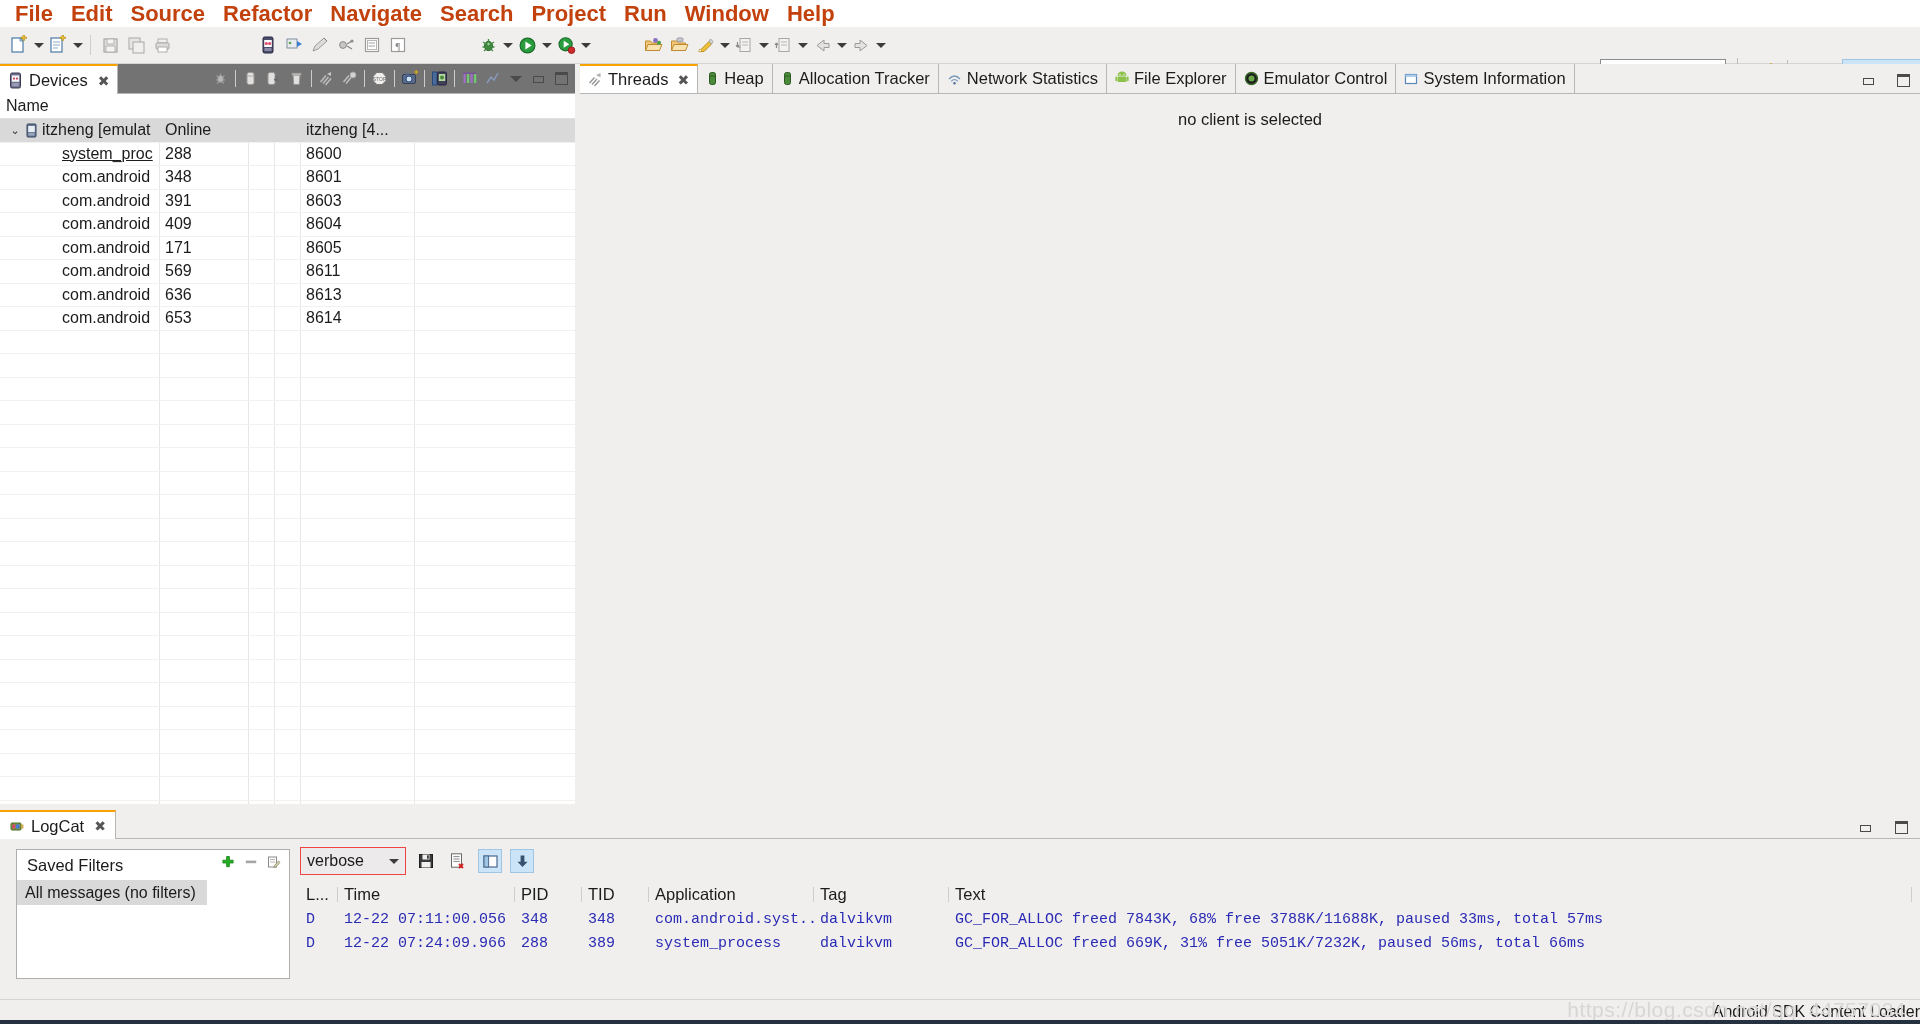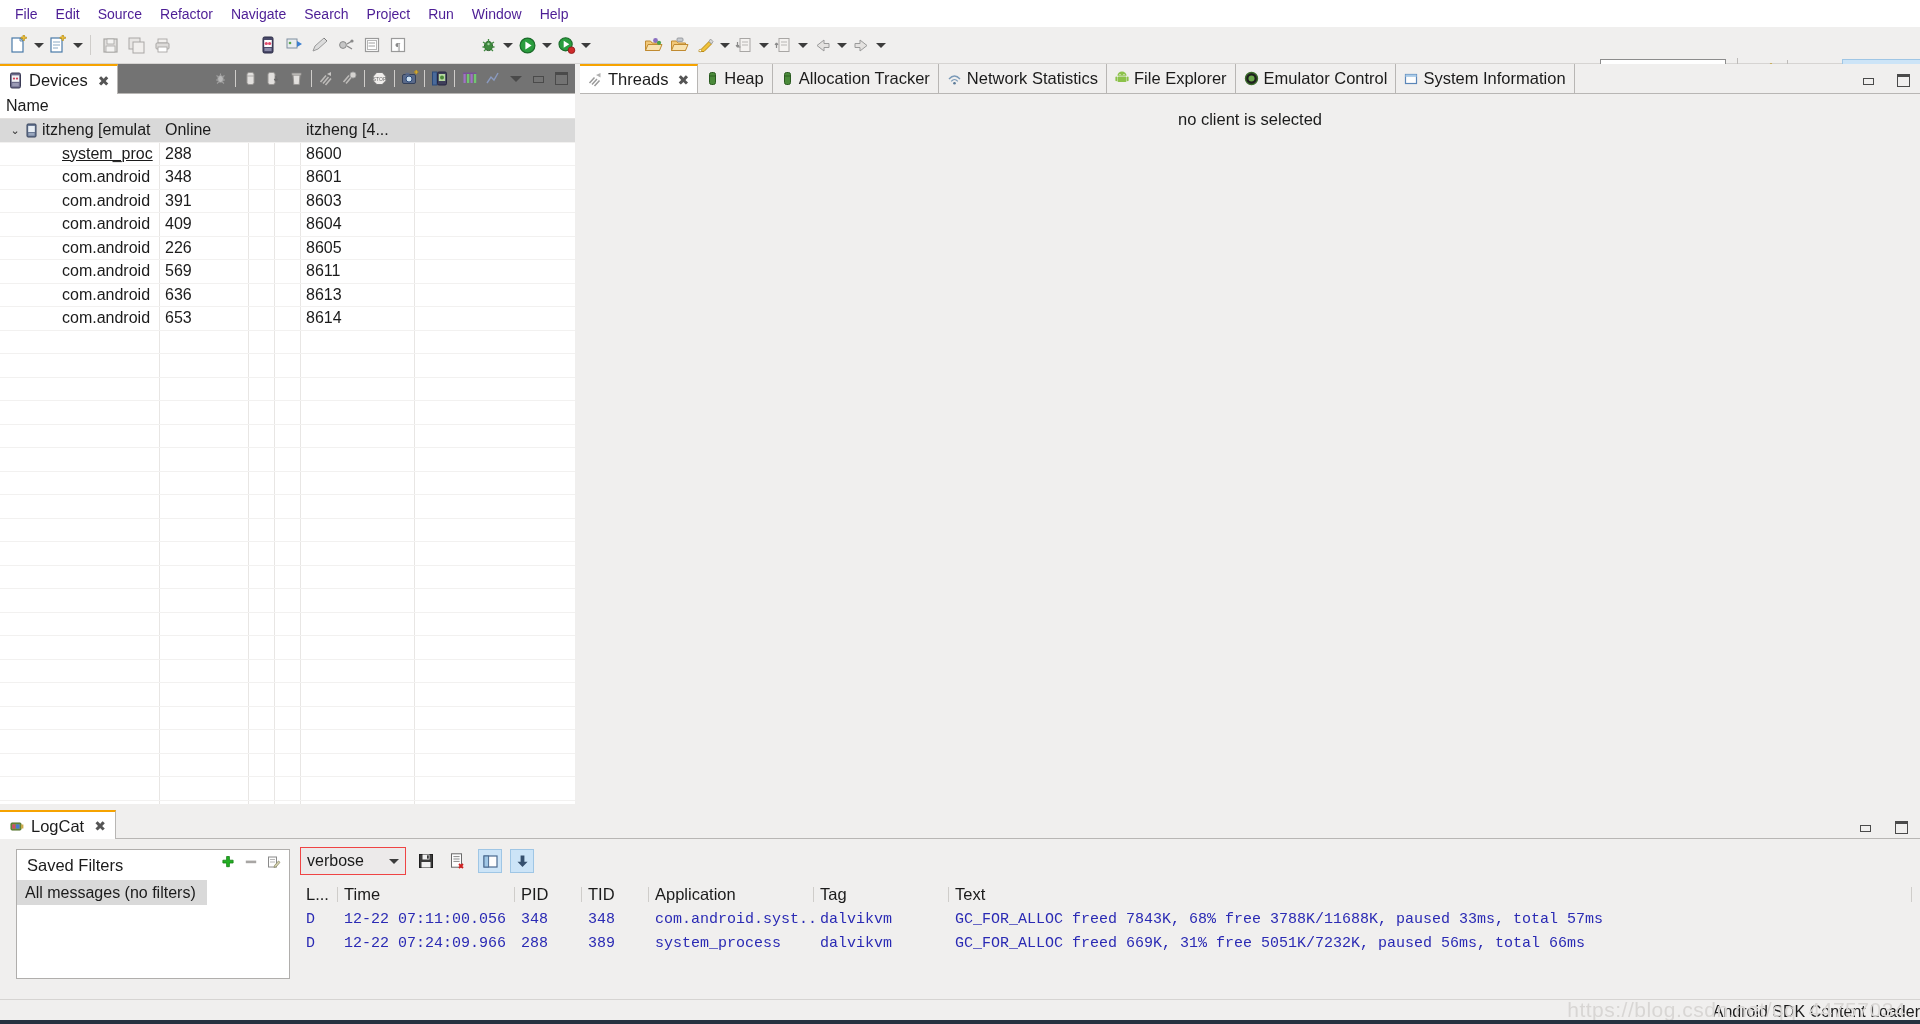--- a/index.html
+++ b/index.html
@@ -13,22 +13,22 @@
     -webkit-font-smoothing: antialiased;
   }
   #app { position: relative; width: 1920px; height: 1024px; background:#f0f0f0; }
 
   
   .menubar {
     position:absolute; left:0; top:0; width:1920px; height:27px;
     background:#ffffff; display:flex; align-items:center; padding-left:6px;
   }
   .menuitem {
-    padding:2px 9px; font-size:14px; color:#4c1d95; line-height:20px;
-    cursor:default; white-space:nowrap;
+    padding:2px 9px; font-size:22px; color:#c2410c; line-height:20px;
+    cursor:default; white-space:nowrap;font-weight:bold;
   }
 
   
   .toolbar {
     position:absolute; left:0; top:27px; width:1920px; height:36px;
     background:#f0efee; border-bottom:1px solid #d6d4d2;
     display:flex; align-items:center; padding-left:6px;
   }
   .tb-btn {
     width:26px; height:26px; display:flex; align-items:center; justify-content:center;
@@ -598,21 +598,21 @@
         <div class="tcell" style="width:159px; padding-left:62px;">com.android</div>
         <div class="tcell" style="width:89px">409</div>
         <div class="tcell" style="width:26px"></div>
         <div class="tcell" style="width:26px"></div>
         <div class="tcell" style="width:114px">8604</div>
         <div class="tcell" style="flex:1"></div>
       </div>
 
       <div class="trow">
         <div class="tcell" style="width:159px; padding-left:62px;">com.android</div>
-        <div class="tcell" style="width:89px">226</div>
+        <div class="tcell" style="width:89px">171</div>
         <div class="tcell" style="width:26px"></div>
         <div class="tcell" style="width:26px"></div>
         <div class="tcell" style="width:114px">8605</div>
         <div class="tcell" style="flex:1"></div>
       </div>
 
       <div class="trow">
         <div class="tcell" style="width:159px; padding-left:62px;">com.android</div>
         <div class="tcell" style="width:89px">569</div>
         <div class="tcell" style="width:26px"></div>

